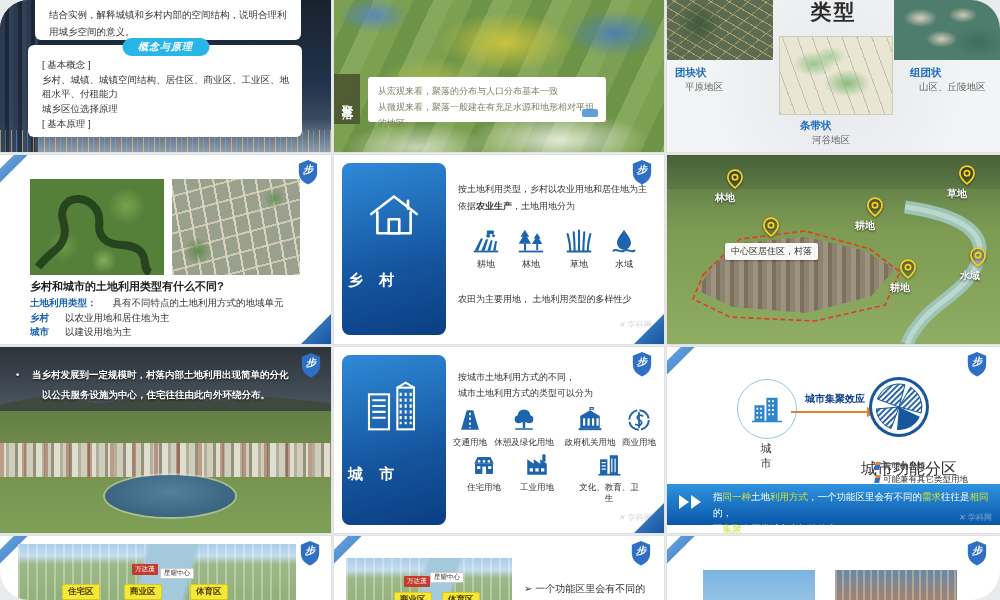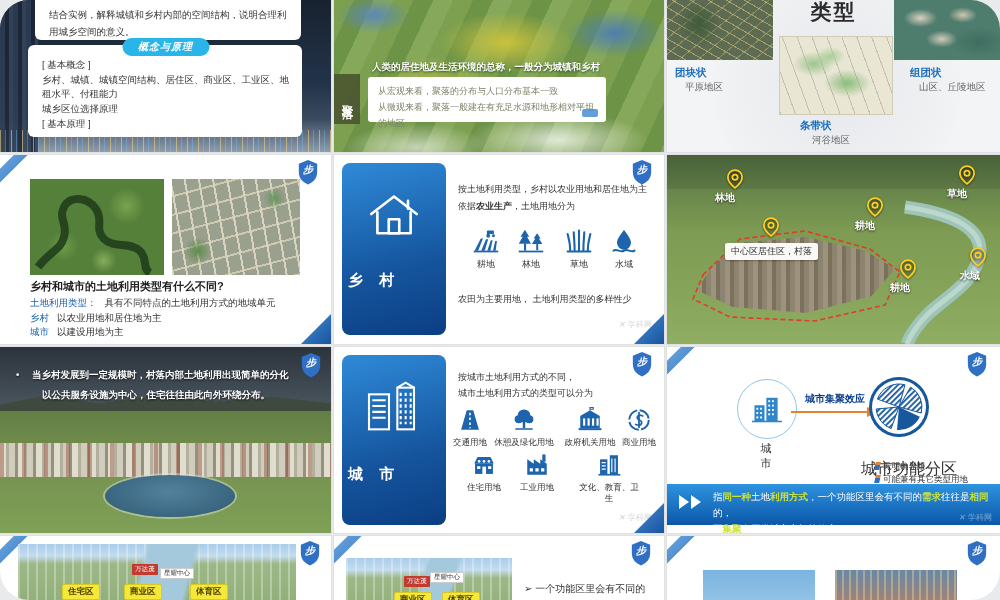--- a/index.html
+++ b/index.html
@@ -96,21 +96,21 @@
       radial-gradient(circle 26px at 72% 28%,#79a34f,transparent 70%),
       radial-gradient(circle 22px at 25% 70%,#6d9a46,transparent 70%),
       radial-gradient(circle 18px at 55% 85%,#87ad5c,transparent 70%);}
   #s4 .imgR{position:absolute;left:172px;top:24px;width:128px;height:96px;background-color:#9aa08e;background-image:
       radial-gradient(circle 20px at 20% 75%,#5d8a4a,transparent 70%),
       radial-gradient(circle 16px at 80% 20%,#67945a,transparent 70%),
       repeating-linear-gradient(80deg,#d8d4c0 0 2px,transparent 2px 14px),
       repeating-linear-gradient(-15deg,#cfc9b2 0 2px,transparent 2px 18px);}
   #s4 .q{position:absolute;left:30px;top:124px;font-size:11px;font-weight:bold;color:#1d1d1d;}
   #s4 .ln{position:absolute;left:30px;font-size:9.5px;color:#333;white-space:nowrap;}
-  #s4 .key{color:#1a61ae;font-weight:normal;margin-right:8px;}
+  #s4 .key{color:#1a61ae;font-weight:bold;margin-right:16px;}
 
   
   .bluepanel{position:absolute;left:8px;top:8px;width:104px;border-radius:8px;
       background:linear-gradient(165deg,#2f8ad8 0%,#15559e 60%,#0b3e83 100%);}
   #s5 .bluepanel{height:172px}
   #s8 .bluepanel{height:170px}
   .bluepanel .plabel{position:absolute;left:0;width:100%;text-align:left;color:#fff;
       font-size:15px;font-weight:bold;letter-spacing:6px;text-indent:6px;}
   .icol{position:absolute;text-align:center;}
   .icol svg{display:block;margin:0 auto;}
@@ -152,21 +152,21 @@
   #s9 .circ2{position:absolute;left:200px;top:28px;width:64px;height:64px;}
   #s9 .c2label{position:absolute;left:194px;top:98px;width:76px;text-align:right;font-size:16px;color:#333;white-space:nowrap;margin-top:14px;}
   #s9 .bullet{position:absolute;left:208px;font-size:8.5px;color:#333;white-space:nowrap;}
   #s9 .mark{display:inline-block;width:5px;height:8px;margin-right:3px;vertical-align:-1px;
       background:linear-gradient(180deg,#e8802d 0 40%,#2f6fc4 40% 100%);transform:skewX(-12deg);}
   #s9 .bar{position:absolute;left:0;top:137px;width:100%;height:41px;
       background:linear-gradient(180deg,#2e93e0,#0b57a8);}
   #s9 .ff{position:absolute;left:12px;top:148px;display:flex;gap:2px;}
   #s9 .ff i{display:block;width:0;height:0;border-left:10px solid #fff;border-top:7px solid transparent;border-bottom:7px solid transparent;}
   #s9 .bartxt{position:absolute;left:46px;top:142px;width:282px;font-size:9.5px;color:#fff;line-height:1.7;}
-  #s9 .hl, .hl{color:#cde234;font-weight:bold;}
+  #s9 .hl, .hl{color:#cde234;font-weight:normal;}
   #s9 .wm{right:8px;top:165px;color:#dce8f4;opacity:.5;}
 
   
   .aerial{position:absolute;background:
       linear-gradient(105deg,transparent 40%,#a5c9dc 42% 56%,transparent 58%),
       repeating-linear-gradient(90deg,rgba(255,255,255,.3) 0 2px,transparent 2px 9px),
       linear-gradient(180deg,#a9cde9 0px,#c4dcef 12px,#9db887 20px,#88a86e 60%,#7fa061 100%);}
   .zlabel{position:absolute;background:#f6e838;border:1px solid #d8c82a;color:#4a3f00;
       font-weight:bold;font-size:8.5px;padding:1px 5px;border-radius:2px;white-space:nowrap;}
   .slabel-red{position:absolute;background:#c23b2e;color:#fff;font-size:6.5px;padding:1px 3px;border-radius:1px;white-space:nowrap;}
@@ -195,21 +195,20 @@
       <div>[ 基本概念 ]</div>
       <div>乡村、城镇、城镇空间结构、居住区、商业区、工业区、地租水平、付租能力</div>
       <div>城乡区位选择原理</div>
       <div>[ 基本原理 ]</div>
     </div>
   </section>
 
   <section class="slide" id="s2">
     <div class="bg"></div>
     <div class="vlabel">聚落</div>
-    <div class="hdr">人类的居住地及生活环境的总称，一般分为城镇和乡村</div>
     <div class="card">
       <div>从宏观来看，聚落的分布与人口分布基本一致</div>
       <div>从微观来看，聚落一般建在有充足水源和地形相对平坦的地区</div>
       <div class="chip"></div>
     </div>
   </section>
 
   <section class="slide" id="s3">
     <div class="globe"></div>
     <div class="title">类型</div>

